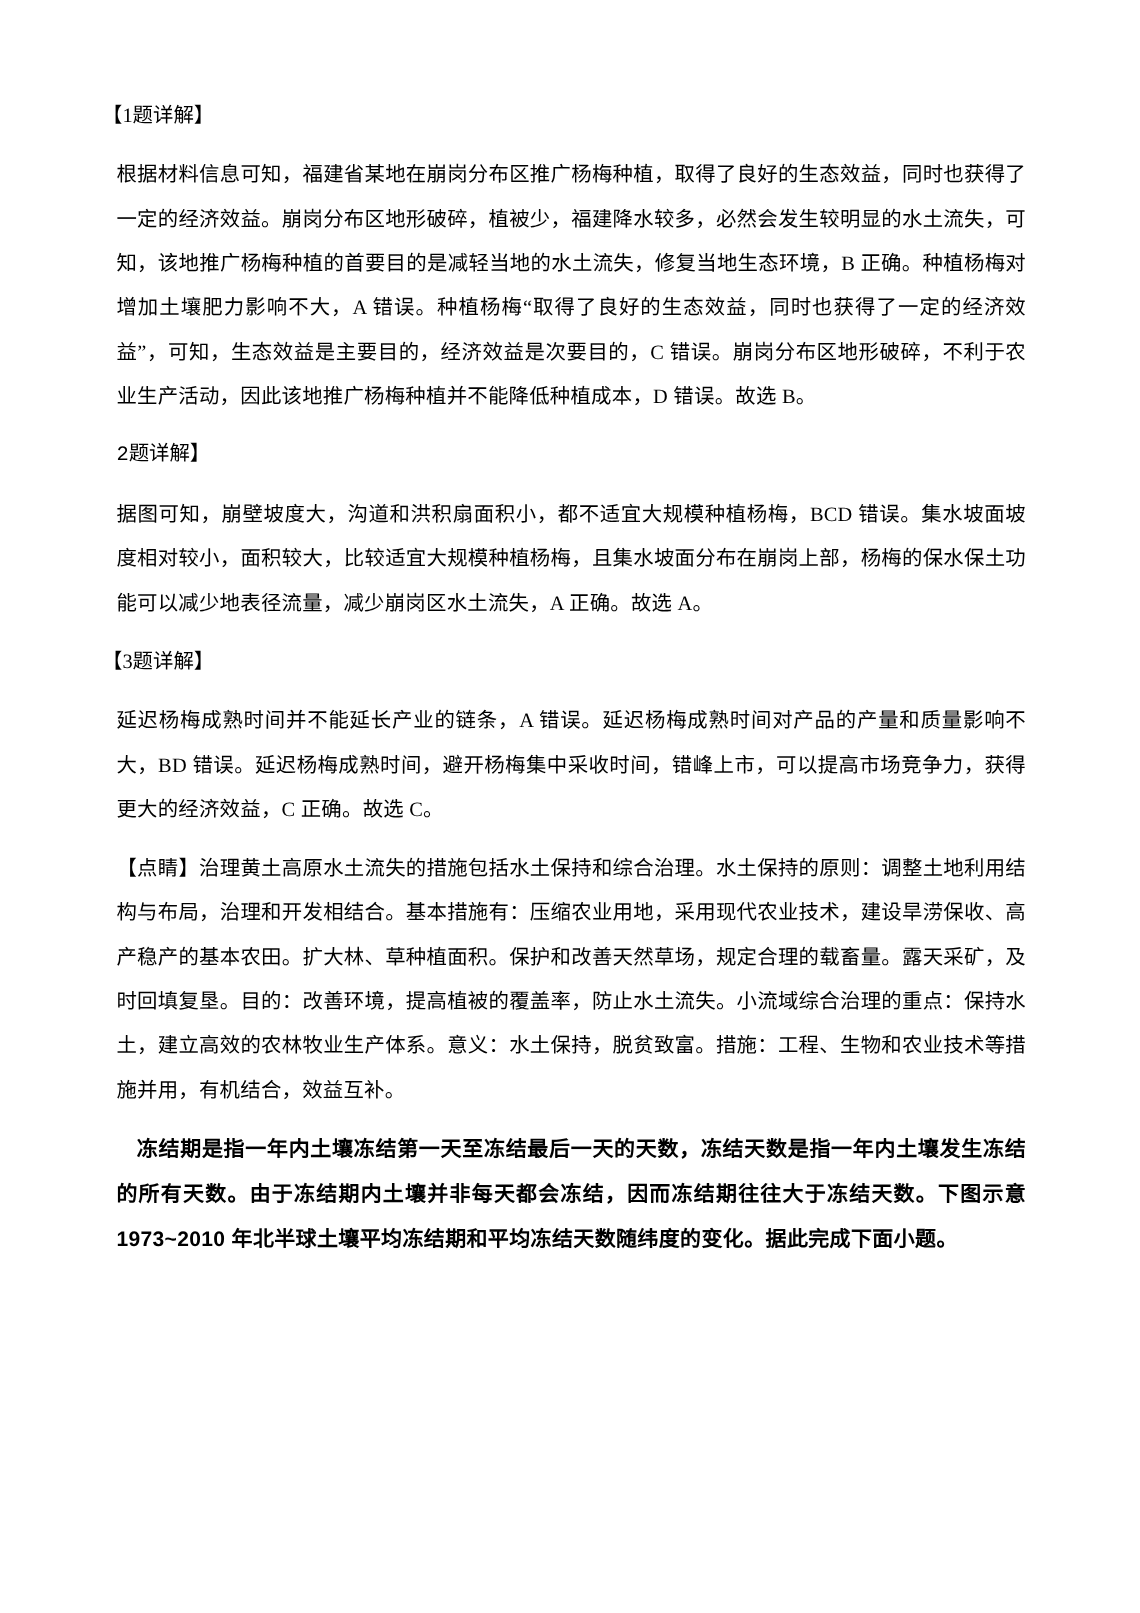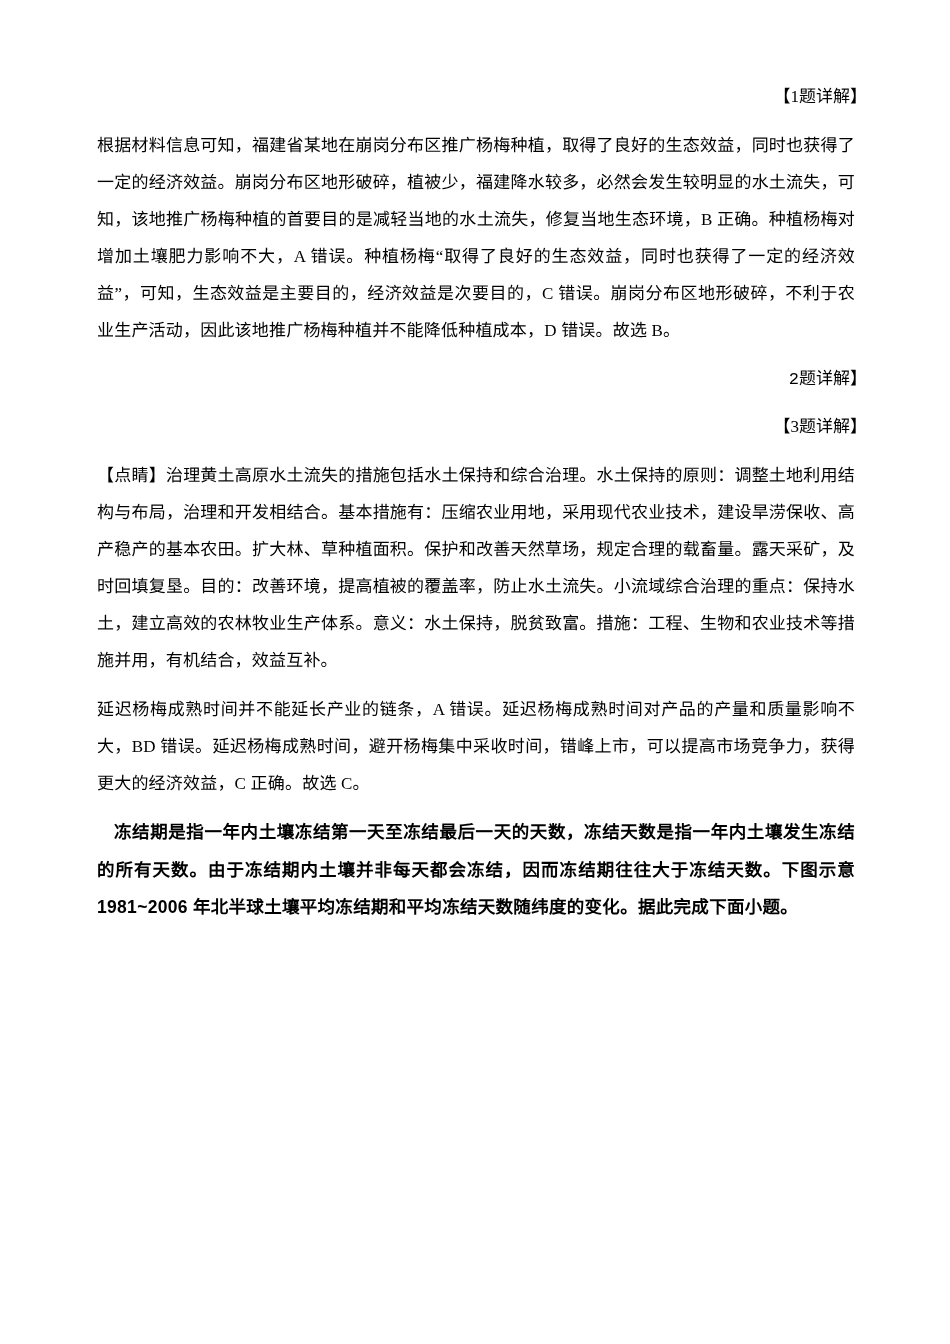--- a/index.html
+++ b/index.html
@@ -26,21 +26,21 @@
     text-align: justify;
     text-justify: inter-ideograph;
     letter-spacing: 0.2px;
   }
   .heading {
     margin: 0;
     font-family: "Liberation Serif", "DejaVu Serif", serif;
     font-size: 17px;
     font-weight: normal;
     line-height: 37px;
-    text-align: right;
+    text-align: left;
   }
   .heading-q2 {
     margin-top: 8px;
     margin-bottom: 10px;
     padding-left: 12px;
     font-family: Liberation Mono, monospace;
   }
   .intro-bold {
     font-family: "Liberation Sans", "DejaVu Sans", sans-serif;
     font-weight: bold;
@@ -54,22 +54,23 @@
 <body>
 
 <div class="page">
 
   <h3 class="heading">【1题详解】</h3>
 
   <p class="para">根据材料信息可知，福建省某地在崩岗分布区推广杨梅种植，取得了良好的生态效益，同时也获得了一定的经济效益。崩岗分布区地形破碎，植被少，福建降水较多，必然会发生较明显的水土流失，可知，该地推广杨梅种植的首要目的是减轻当地的水土流失，修复当地生态环境，B 正确。种植杨梅对增加土壤肥力影响不大，A 错误。种植杨梅“取得了良好的生态效益，同时也获得了一定的经济效益”，可知，生态效益是主要目的，经济效益是次要目的，C 错误。崩岗分布区地形破碎，不利于农业生产活动，因此该地推广杨梅种植并不能降低种植成本，D 错误。故选 B。</p>
 
   <h3 class="heading heading-q2">2题详解】</h3>
 
+  <p class="para">据图可知，崩壁坡度大，沟道和洪积扇面积小，都不适宜大规模种植杨梅，BCD 错误。集水坡面坡度相对较小，面积较大，比较适宜大规模种植杨梅，且集水坡面分布在崩岗上部，杨梅的保水保土功能可以减少地表径流量，减少崩岗区水土流失，A 正确。故选 A。</p>
 
   <h3 class="heading">【3题详解】</h3>
 
+  <p class="para">延迟杨梅成熟时间并不能延长产业的链条，A 错误。延迟杨梅成熟时间对产品的产量和质量影响不大，BD 错误。延迟杨梅成熟时间，避开杨梅集中采收时间，错峰上市，可以提高市场竞争力，获得更大的经济效益，C 正确。故选 C。</p>
+
   <p class="para">【点睛】治理黄土高原水土流失的措施包括水土保持和综合治理。水土保持的原则：调整土地利用结构与布局，治理和开发相结合。基本措施有：压缩农业用地，采用现代农业技术，建设旱涝保收、高产稳产的基本农田。扩大林、草种植面积。保护和改善天然草场，规定合理的载畜量。露天采矿，及时回填复垦。目的：改善环境，提高植被的覆盖率，防止水土流失。小流域综合治理的重点：保持水土，建立高效的农林牧业生产体系。意义：水土保持，脱贫致富。措施：工程、生物和农业技术等措施并用，有机结合，效益互补。</p>
 
-  <p class="para">延迟杨梅成熟时间并不能延长产业的链条，A 错误。延迟杨梅成熟时间对产品的产量和质量影响不大，BD 错误。延迟杨梅成熟时间，避开杨梅集中采收时间，错峰上市，可以提高市场竞争力，获得更大的经济效益，C 正确。故选 C。</p>
-
-  <p class="para intro-bold">冻结期是指一年内土壤冻结第一天至冻结最后一天的天数，冻结天数是指一年内土壤发生冻结的所有天数。由于冻结期内土壤并非每天都会冻结，因而冻结期往往大于冻结天数。下图示意 1981~2006 年北半球土壤平均冻结期和平均冻结天数随纬度的变化。据此完成下面小题。</p>
+  <p class="para intro-bold">冻结期是指一年内土壤冻结第一天至冻结最后一天的天数，冻结天数是指一年内土壤发生冻结的所有天数。由于冻结期内土壤并非每天都会冻结，因而冻结期往往大于冻结天数。下图示意 1973~2010 年北半球土壤平均冻结期和平均冻结天数随纬度的变化。据此完成下面小题。</p>
 
 </div>
 
 </body></html>

